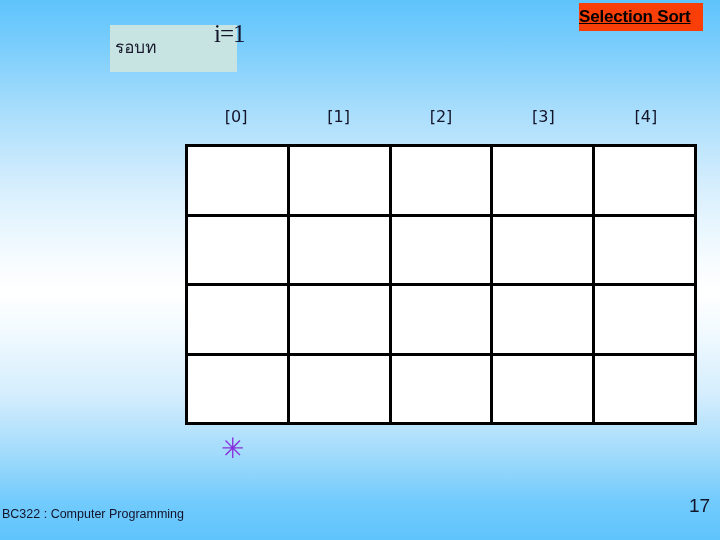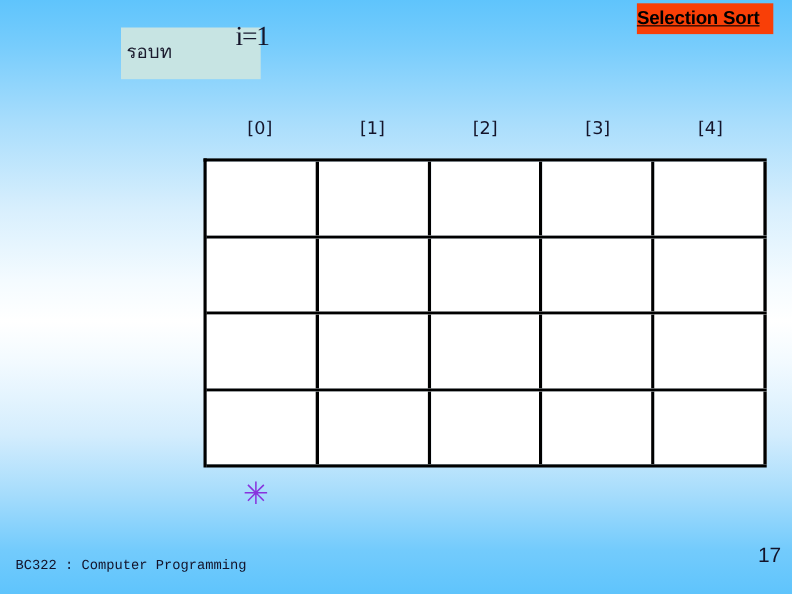--- a/index.html
+++ b/index.html
@@ -141,23 +141,23 @@
     font-family: "DejaVu Sans", sans-serif;
     font-size: 28px;
     line-height: 28px;
     font-weight: bold;
     color: #8833dd;
   }
 
   
   #footer-course {
     position: absolute;
-    left: 14px;
+    left: 2px;
     top: 507px;
-    font-family: Liberation Mono, monospace;
+    font-family: Liberation Sans, sans-serif;
     font-size: 12.5px;
     color: #13132a;
     white-space: nowrap;
   }
   #footer-pagenum {
     position: absolute;
     left: 689px;
     top: 495px;
     font-family: "Liberation Sans", sans-serif;
     font-size: 19px;

